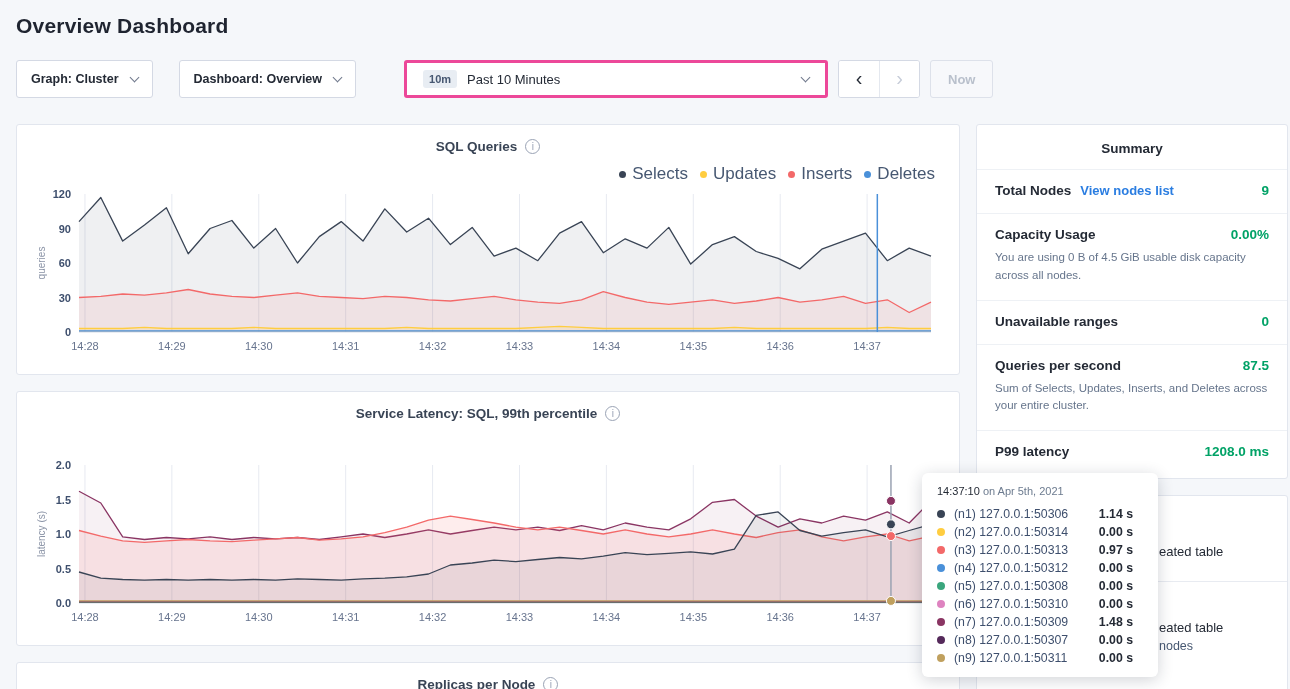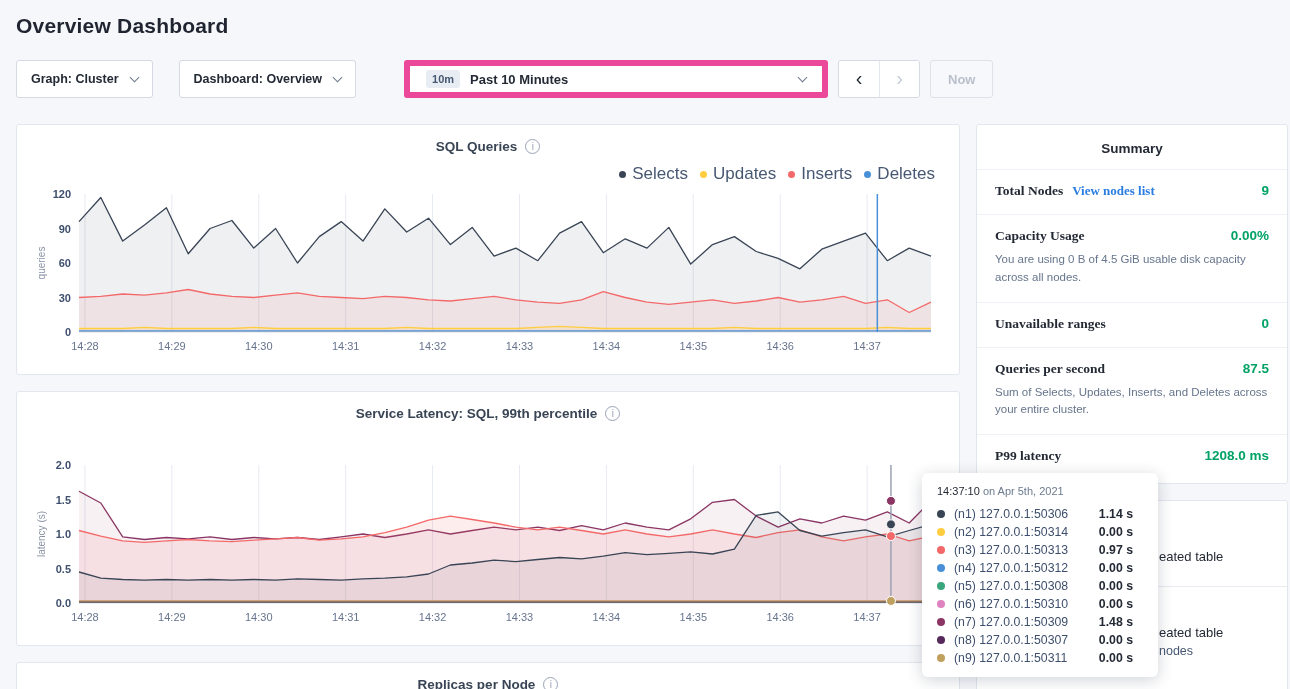--- a/index.html
+++ b/index.html
@@ -15,25 +15,25 @@
   
   .controls { display:flex; align-items:center; margin-bottom:26px; }
   .dropdown {
     height:38px; background:#fff; border:1px solid #d4d9e4; border-radius:3px;
     display:flex; align-items:center; gap:12px; padding:0 14px;
     font-size:12.5px; font-weight:700; color:#242a35; cursor:pointer;
   }
   .dropdown.db { margin-left:26px; }
   .chev { width:7px; height:7px; border-right:1.5px solid #70798c; border-bottom:1.5px solid #70798c; transform:rotate(45deg); margin-top:-4px; flex:none; }
   .timepicker {
-    width:424px; margin-left:48px; height:38px; background:#fff; border:6px solid #ec4899; border-radius:3px;
+    width:424px; margin-left:48px; height:38px; background:#fff; border:3px solid #ec4899; border-radius:3px;
     display:flex; align-items:center; gap:10px; padding:0 16px; cursor:pointer;
   }
   .time-badge { background:#e8edf3; border-radius:3px; padding:3px 6px; font-size:11px; font-weight:700; color:#475872; }
-  .time-label { font-size:13px; font-weight:700; color:#242a35; }
+  .time-label { font-size:13px; font-weight:400; color:#242a35; }
   .timepicker .chev { margin-left:auto; }
   .arrowgroup { display:flex; margin-left:10px; border:1px solid #d4d9e4; border-radius:3px; overflow:hidden; background:#fff; height:38px; }
   .arrowbtn { width:40px; height:36px; display:flex; align-items:center; justify-content:center; font-size:20px; color:#242a35; cursor:pointer; background:#fff; border:none; padding-bottom:3px; }
   .arrowbtn.disabled { border-left:1px solid #e4e8ef; color:#c7cdd9; }
   .now-btn { margin-left:10px; height:38px; padding:0 17px; border:1px solid #dde1ea; border-radius:3px; background:#f7f8fb; font-size:13px; font-weight:700; color:#b9c0cc; cursor:pointer; }
 
   
   .main { display:flex; gap:16px; align-items:flex-start; }
   .leftcol { width:944px; flex:none; }
   .rightcol { width:312px; flex:none; }
@@ -49,21 +49,21 @@
   .chart-body { margin-top:2px; }
   .chart-spacer { height:34px; }
   svg text { font-family:"Liberation Sans", sans-serif; }
   .replicas-panel { height:120px; }
 
   
   .summary-panel { padding-bottom:4px; }
   .summary-title { text-align:center; font-size:13.5px; font-weight:700; padding:16px 0 13px; }
   .sum-item { padding:13px 18px 15px; border-top:1px solid #eef1f5; }
   .sum-row { display:flex; align-items:baseline; justify-content:space-between; font-size:13.5px; font-weight:700; }
-  .sum-left { display:flex; align-items:flex-start; gap:9px;font-family:Liberation Serif, serif; }
+  .sum-left { display:flex; align-items:flex-start; gap:9px; }
   .sum-link { color:#2a7de1; font-size:13px; font-weight:700; cursor:pointer; text-decoration:none; }
   .sum-value { color:#00a266; white-space:nowrap; }
   .sum-desc { margin-top:7px; font-size:11.5px; font-weight:400; color:#66758c; line-height:1.55; }
 
   
   .events-panel { margin-top:16px; height:200px; overflow:hidden; }
   .event-frag { padding-left:182px; font-size:13px; color:#242a35; }
   .event-frag .frag-sub { margin-top:4px; font-size:12.5px; color:#475872; }
   .event-divider { border-top:1px solid #e8ebf1; margin:22px 0 0 16px; }
 

